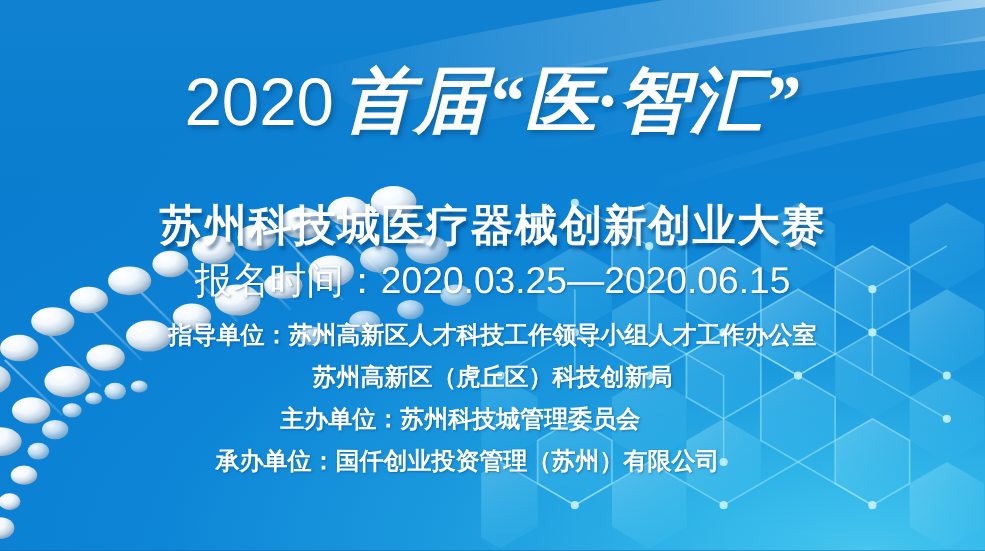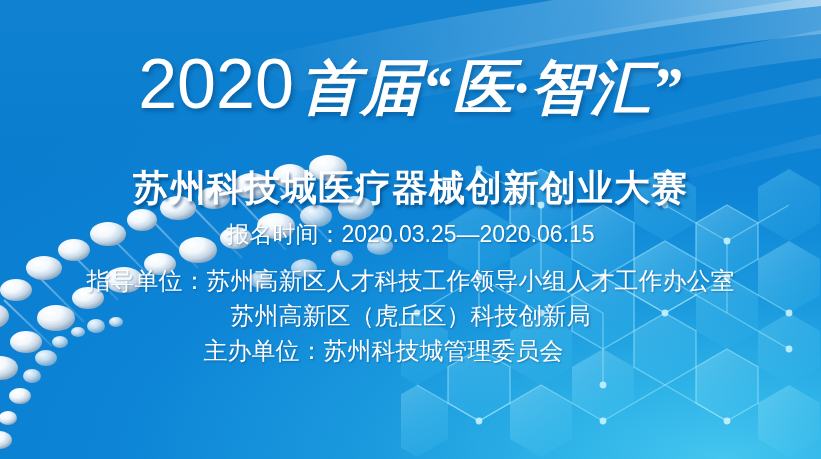--- a/index.html
+++ b/index.html
@@ -51,57 +51,57 @@
     line-height:68px;
     letter-spacing:1px;
     color:#ffffff;
     text-shadow:2px 3px 4px rgba(5,60,110,.45);
     white-space:nowrap;
   }
   .title-script .yr{
     font-family:"Liberation Sans","DejaVu Sans",sans-serif;
     font-style:normal;
     font-weight:400;
-    font-size:70px;
+    font-size:56px;
     letter-spacing:0px;
     padding-right:6px;
   }
 
   .title-main{
     position:absolute;left:0;right:0;top:133px;
     text-align:center;
     font-weight:700;
     font-size:36px;
     line-height:62px;
     letter-spacing:1px;
     color:#ffffff;
     text-shadow:2px 3px 3px rgba(3,55,105,.55);
     white-space:nowrap;
   }
 
   .signup{
     position:absolute;left:0;right:0;top:219px;
     text-align:center;
     font-weight:400;
-    font-size:23px;
+    font-size:31px;
     line-height:30px;
     color:#ffffff;
     text-shadow:1px 1px 2px rgba(5,60,110,.45);
     white-space:nowrap;
   }
 
   .orgblock{
     position:absolute;left:0;right:0;top:263px;
     text-align:center;
     color:#ffffff;
   }
   .orgline{
-    font-size:24px;
+    font-size:20px;
     line-height:35px;
-    font-weight:400;
+    font-weight:700;
     white-space:nowrap;
     text-shadow:1px 1px 2px rgba(5,60,110,.45);
   }
   .orgline.indent{}
   .orgline.t-main{padding-right:54px;}
   .orgline.t-host{padding-right:42px;}
   .orgline.t-guide{padding-right:0px;}
 </style>
 </head>
 <body>
@@ -306,16 +306,17 @@
     </div>
 
     <h1 class="title-main">苏州科技城医疗器械创新创业大赛</h1>
 
     <div class="signup">报名时间：2020.03.25—2020.06.15</div>
 
     <div class="orgblock">
       <div class="orgline t-guide">指导单位：苏州高新区人才科技工作领导小组人才工作办公室</div>
       <div class="orgline indent">苏州高新区（虎丘区）科技创新局</div>
       <div class="orgline t-main">主办单位：苏州科技城管理委员会</div>
+      <div class="orgline t-host">承办单位：国仟创业投资管理（苏州）有限公司</div>
     </div>
 
   </div>
 </div>
 
 </body></html>

